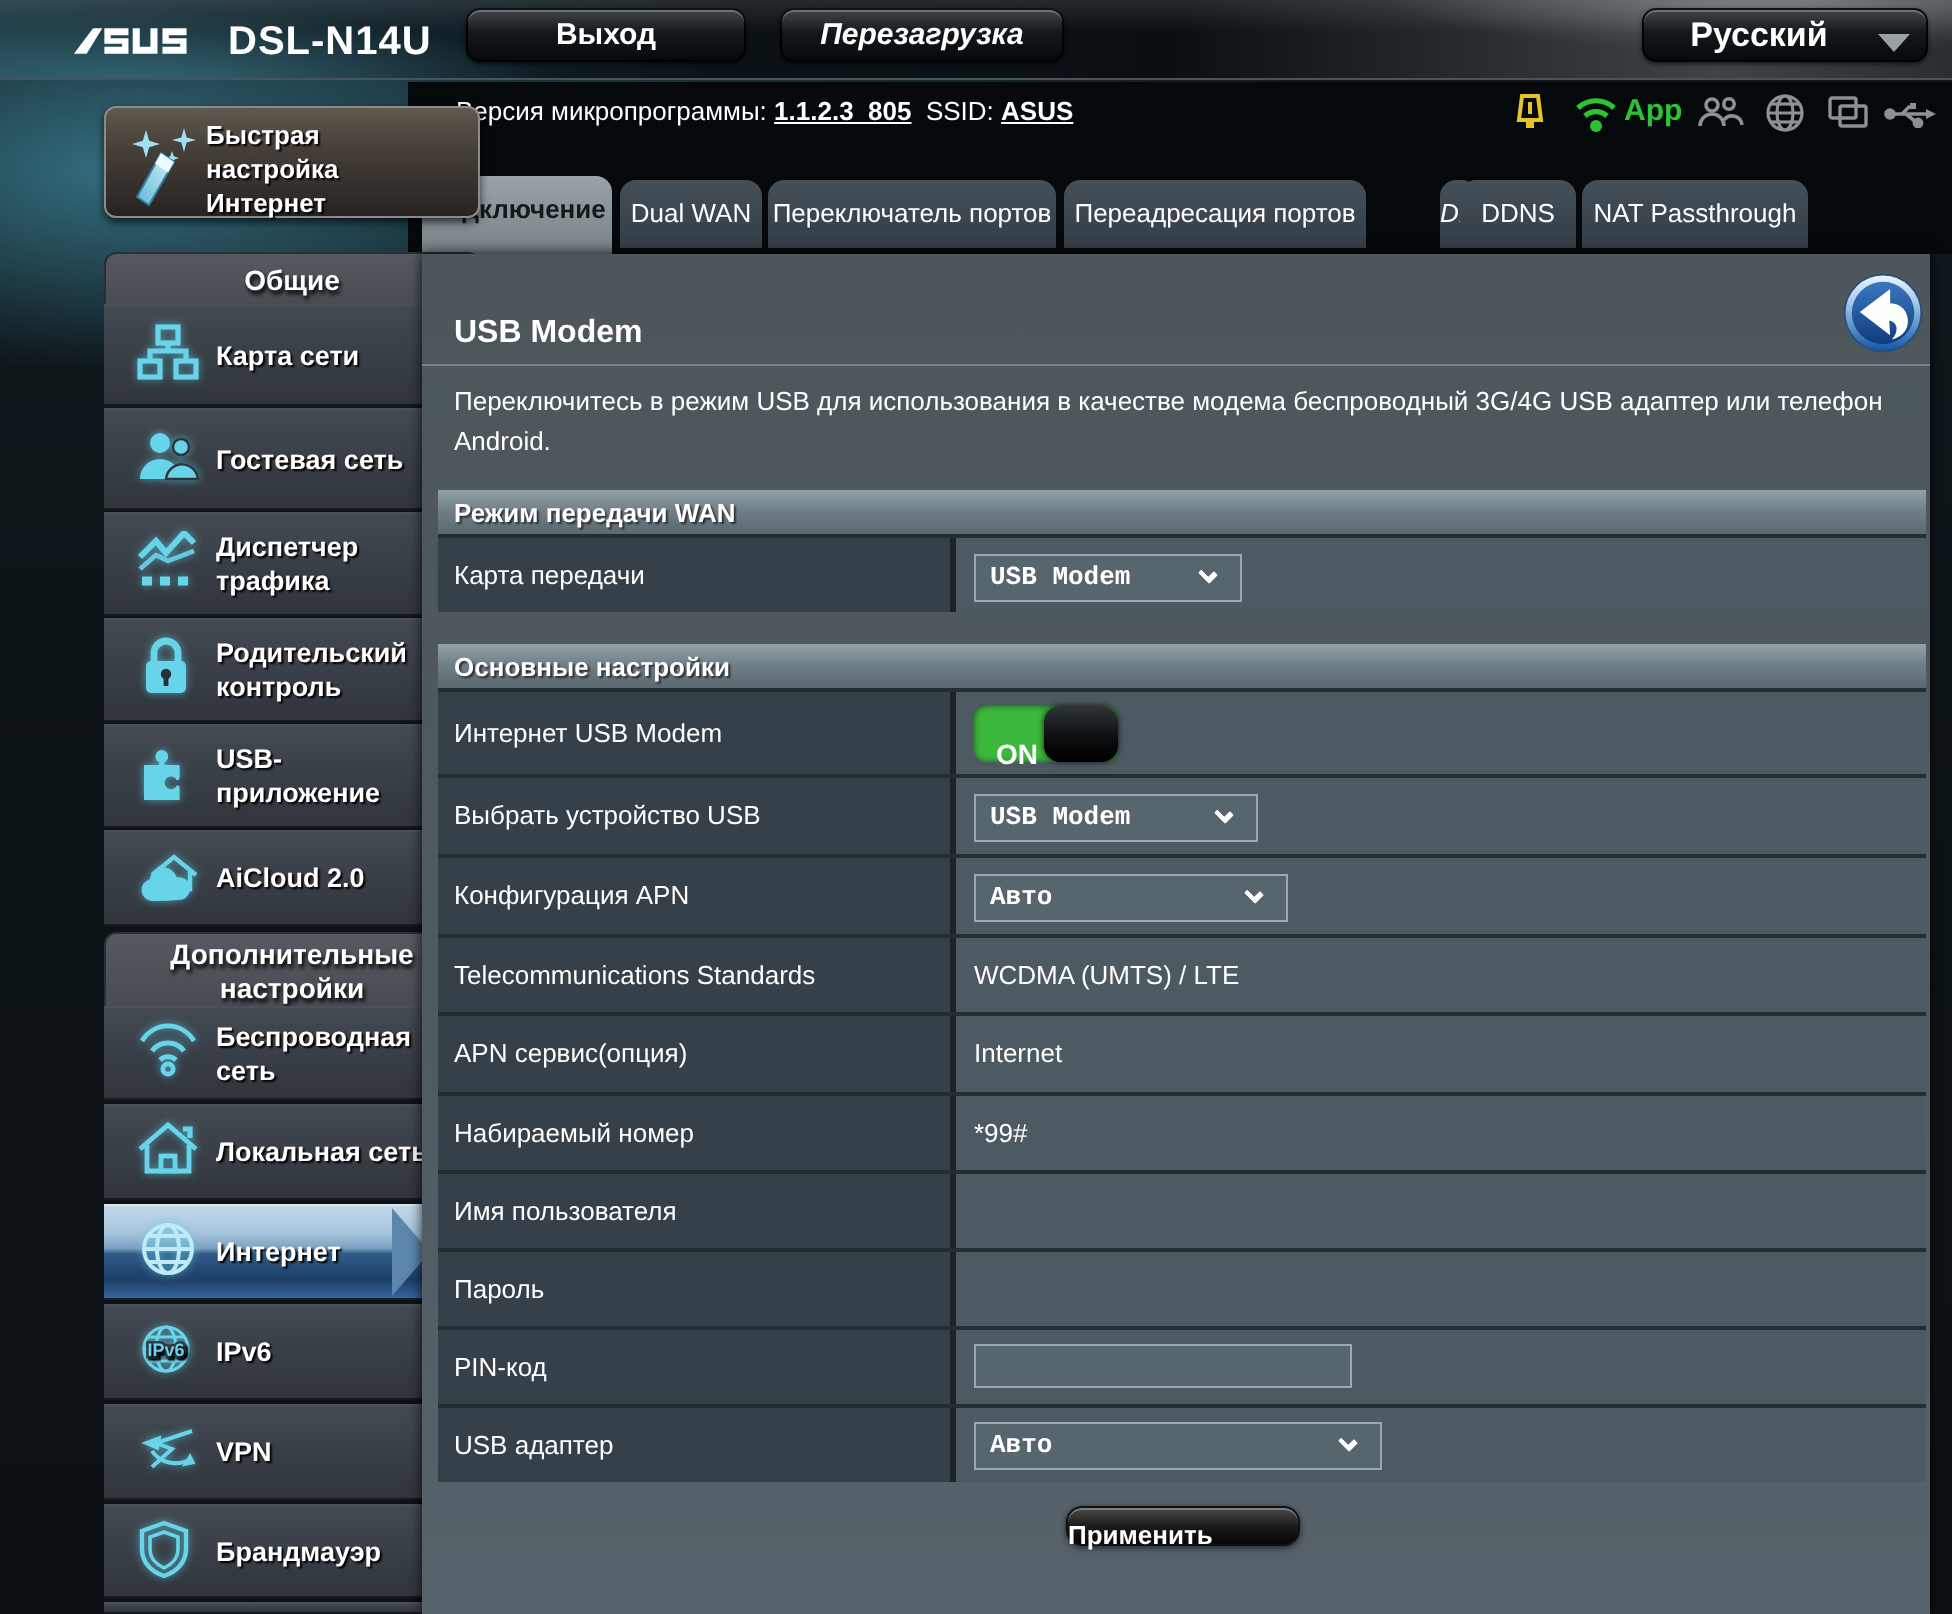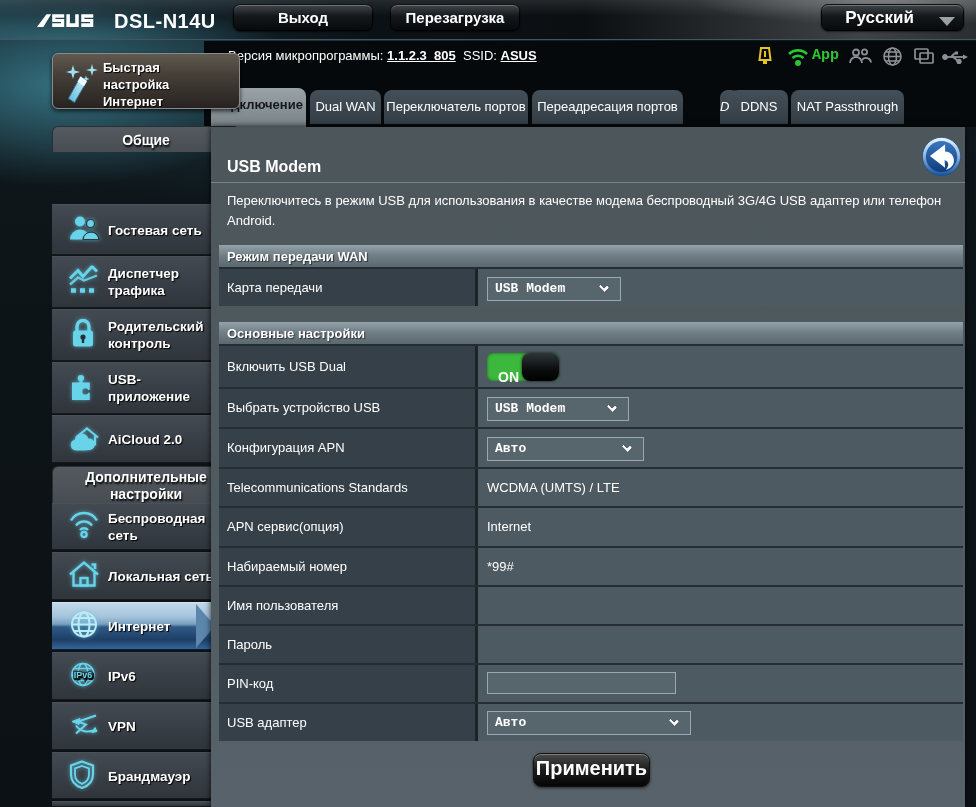--- a/index.html
+++ b/index.html
@@ -20,21 +20,21 @@
 }
 #topbar::after{content:"";position:absolute;left:0;top:0;width:100%;height:16px;background:linear-gradient(180deg,rgba(255,255,255,.10),rgba(255,255,255,0));}
 #asuslogo { position:absolute; left:27px; top:12px; width:78px; height:17px; color:#fff; }
 #modelname { position:absolute; left:114px; top:10px; font-size:20px; font-weight:bold; color:#fff; letter-spacing:.5px; }
 .topbtn { position:absolute; top:4px; height:27px; border-radius:7px;
   background:linear-gradient(180deg,#30373b 0%, #14181b 45%, #070a0c 100%);
   border:1px solid #000; box-shadow:inset 0 1px 0 rgba(255,255,255,.25), 0 1px 2px rgba(0,0,0,.6);
   color:#fff; font-weight:bold; font-size:15px; text-align:center; line-height:25px;
 }
 #btn-exit { left:233px; width:140px; }
-#btn-reboot { left:390px; width:130px; }
+#btn-reboot { left:390px; width:142px;font-style:italic; }
 #btn-lang { left:821px; width:143px; font-size:17px; padding-right:26px; }
 #btn-lang .tri { position:absolute; right:8px; top:12px; width:0; height:0; border-left:8px solid transparent; border-right:8px solid transparent; border-top:9px solid #99a1a5; }
 
 #infobar { position:absolute; left:204px; top:41px; width:772px; height:86px; background:#05090b; }
 #fwline { position:absolute; left:228px; top:7px; font-size:13px; color:#fff; }
 #fwline b { text-decoration:underline;margin-top:36px; }
 .ibicon { position:absolute; top:4px; }
 
 .tab { position:absolute; top:90px; height:34px; background:linear-gradient(180deg,#454f57 0%, #343e46 100%);
   border-radius:8px 8px 0 0; color:#fff; font-size:13px; text-align:center; line-height:34px; }
@@ -71,24 +71,24 @@
 .tlabel { width:256px; background:#364048; color:#fff; font-size:13px; display:flex; align-items:center; padding-left:8px; }
 .tdiv { width:3px; background:#1b2327; }
 .tval { flex:1; background:#4d5a61; color:#fff; font-size:13px; display:flex; align-items:center; padding-left:9px; }
 .sel { position:relative; margin-top:2px; background:#57656c; border:1px solid #9aa9ae; height:24px; color:#fff;
   font-family:"Liberation Mono",monospace; font-weight:bold; font-size:13px; line-height:22px; padding-left:7px; }
 .sel .chev { position:absolute; right:12px; top:5px; width:8px; height:8px; border-right:3px solid #fff; border-bottom:3px solid #fff; transform:rotate(45deg) scale(1,.8); border-radius:1px; }
 #toggle { margin-top:2px; width:72px; height:28px; border-radius:6px; background:#3cb83c; position:relative; box-shadow:inset 0 0 3px rgba(0,0,0,.5); }
 #toggle .on { position:absolute; left:11px; top:4px; color:#fff; font-weight:bold; font-size:14px;margin-top:12px; }
 #toggle .knob { position:absolute; right:0px; top:0px; width:37px; height:28px; border-radius:8px; background:linear-gradient(180deg,#2f3538 0%, #0a0c0d 60%, #000 100%); box-shadow:0 0 3px rgba(0,0,0,.8); }
 #pininput { width:189px; height:22px; background:#57656c; border:1px solid #9aa9ae; }
-#applybtn { position:absolute; left:322px; top:626px; width:117px; height:34px; border-radius:8px;
+#applybtn { position:absolute; left:322px; top:626px; width:117px; height:20px; border-radius:8px;
   background:linear-gradient(180deg,#4a4a4a 0%, #1c1c1c 50%, #060606 100%);
   border:1px solid #111; box-shadow:inset 0 1px 0 rgba(255,255,255,.3), 0 1px 3px rgba(0,0,0,.6);
-  color:#fff; font-weight:bold; font-size:20px; text-align:center; line-height:28px; }
+  color:#fff; font-weight:bold; font-size:13px; text-align:left; line-height:28px; }
 #backbtn { position:absolute; left:710px; top:9px; }
 </style>
 </head>
 <body>
 <div id="page">
 
   <div id="topbar">
     <svg id="asuslogo" viewBox="0 0 82 24">
       <g fill="#fff">
         <polygon points="0,21 13.5,3 20,3 9,21"></polygon>
@@ -108,21 +108,21 @@
     <svg class="ibicon" style="left:553px;top:5px;" width="16" height="22" viewBox="0 0 16 22">
       <path d="M4,2 h8 l1.5,12 h-11 z" fill="none" stroke="#e5c425" stroke-width="2"></path>
       <rect x="6" y="15" width="4" height="3" fill="#e5c425"></rect>
       <rect x="7" y="5" width="2" height="6" fill="#e5c425"></rect>
     </svg>
     <svg class="ibicon" style="left:582px;top:6px;" width="24" height="20" viewBox="0 0 24 20">
       <path d="M3,7 a13,13 0 0 1 18,0" fill="none" stroke="#2bc433" stroke-width="2.6"></path>
       <path d="M6.5,11 a8,8 0 0 1 11,0" fill="none" stroke="#2bc433" stroke-width="2.6"></path>
       <circle cx="12" cy="16" r="3" fill="#2bc433"></circle>
     </svg>
-    <div style="position:absolute;left:608px;top:6px;color:#2bc433;font-weight:bold;font-size:15px;font-family:Liberation Mono, monospace;">App</div>
+    <div style="position:absolute;left:608px;top:6px;color:#2bc433;font-weight:bold;font-size:15px;">App</div>
     <svg class="ibicon" style="left:644px;top:7px;" width="24" height="17" viewBox="0 0 24 17">
       <g fill="none" stroke="#8b9194" stroke-width="1.8">
         <circle cx="8" cy="4.5" r="3"></circle>
         <path d="M2,15 a6,6 0 0 1 12,0"></path>
         <circle cx="16.5" cy="4" r="2.6"></circle>
         <path d="M14,12 a5,5 0 0 1 9,2.5"></path>
       </g>
     </svg>
     <svg class="ibicon" style="left:678px;top:5px;" width="21" height="21" viewBox="0 0 21 21">
       <g fill="none" stroke="#8b9194" stroke-width="1.6">
@@ -172,20 +172,31 @@
     <path d="M12,5 L13.6,10.4 L19,12 L13.6,13.6 L12,19 L10.4,13.6 L5,12 L10.4,10.4 Z"></path>
     <path d="M31,4 L32.3,8.7 L37,10 L32.3,11.3 L31,16 L29.7,11.3 L25,10 L29.7,8.7 Z"></path>
     <path d="M25,15.5 L25.9,18.1 L28.5,19 L25.9,19.9 L25,22.5 L24.1,19.9 L21.5,19 L24.1,18.1 Z"></path>
   </g>
   <path d="M19.5,16.5 L26,21 L13.5,42.5 L7.5,38.5 Z" fill="url(#wg)" stroke="#2e7e9e" stroke-width="1"></path>
   <path d="M19.5,16.5 L26,21 L23,26.2 L16.5,21.8 Z" fill="#eefaff"></path>
 </svg>
       <div class="txt">Быстрая<br>настройка<br>Интернет</div>
     </div>
   <div class="sb sbheader" id="hdr1">Общие</div>
+  <div class="sb sbitem" style="top:152px;height:51px;">
+      <span class="ic"><svg width="32" height="30" viewBox="0 0 32 30">
+          <g fill="none" stroke="#68d4ea" stroke-width="2.6">
+            <rect x="11" y="2" width="10" height="8"></rect>
+            <rect x="2" y="19" width="10" height="8"></rect>
+            <rect x="20" y="19" width="10" height="8"></rect>
+            <path d="M16,10 v4 M7,19 v-5 h18 v5"></path>
+          </g>
+        </svg></span>
+      <span class="lbl">Карта сети</span>
+    </div>
   <div class="sb sbitem" style="top:204px;height:51px;">
       <span class="ic"><svg width="32" height="30" viewBox="0 0 32 30">
           <g fill="#68d4ea">
             <circle cx="12" cy="8" r="5"></circle>
             <path d="M2,26 a10,10 0 0 1 20,0 z"></path>
             <circle cx="22.5" cy="10" r="4" stroke="#2e363c" stroke-width="1.2"></circle>
             <path d="M15,26 a8,8 0 0 1 15.5,-2 l.5,2 z" stroke="#2e363c" stroke-width="1.2"></path>
           </g>
         </svg></span>
       <span class="lbl">Гостевая сеть</span>
@@ -303,21 +314,21 @@
         <div class="tlabel">Карта передачи</div>
           <div class="tdiv"></div>
         <div class="tval">
             <div class="sel" style="width:134px;">USB Modem<span class="chev"></span></div>
           </div>
       </div>
     </div>
     <div class="tbl" style="top:195px;">
       <div class="thead">Основные настройки</div>
       <div class="trow" style="height:42.5px;">
-        <div class="tlabel">Включить USB Dual</div>
+        <div class="tlabel">Интернет USB Modem</div>
           <div class="tdiv"></div>
         <div class="tval">
             <div id="toggle">
               <span class="on">ON</span>
               <span class="knob"></span>
             </div>
           </div>
       </div>
       <div class="trow" style="height:40px;">
         <div class="tlabel">Выбрать устройство USB</div>

